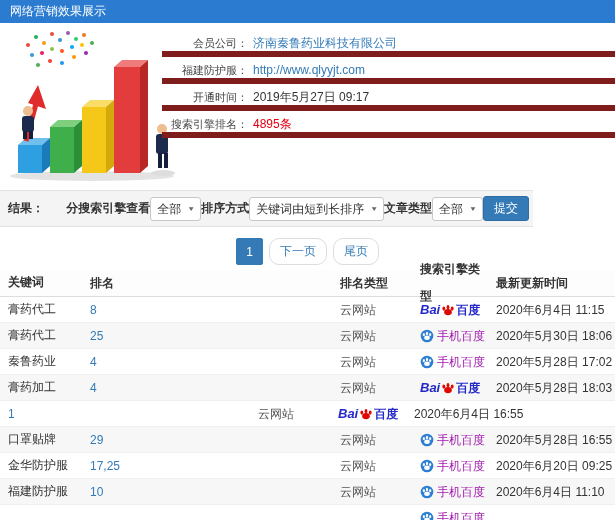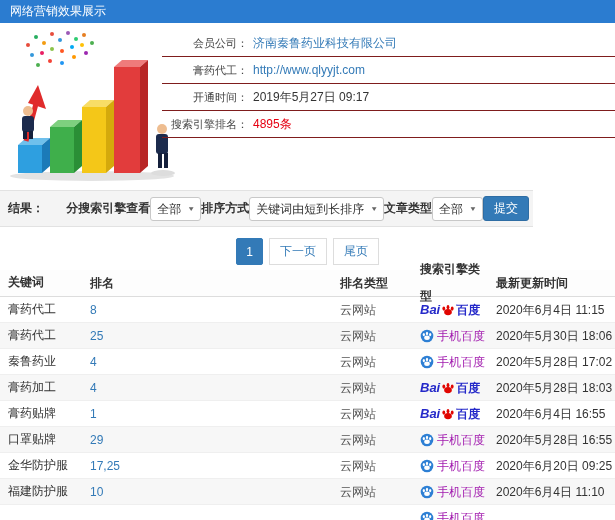--- a/index.html
+++ b/index.html
@@ -9,21 +9,21 @@
 
   
   .titlebar { position:absolute; left:0; top:0; width:615px; height:23px;
     background:#2b7cd0; color:#fff; line-height:23px; padding-left:10px; font-size:12px; }
 
   
   .illustration { position:absolute; left:4px; top:25px; }
 
   
   .info { position:absolute; left:162px; top:30px; right:0; }
-  .info-row { display:flex; height:27px; line-height:26px; border-bottom:1px solid #7f1d1d; }
+  .info-row { display:flex; height:27px; line-height:26px; border-bottom:6px solid #7f1d1d; }
   .info-label { width:86px; text-align:right; white-space:nowrap; color:#444; font-size:11px; flex:0 0 86px; }
   .info-value { margin-left:5px; white-space:nowrap; }
   .info-value.link { color:#337ab7; cursor:pointer; }
   .info-value.red { color:#e60012; }
 
   
   .filterband { position:absolute; left:0; top:190px; width:533px; height:37px;
     background:#f4f4f4; border-top:1px solid #e2e2e2; border-bottom:1px solid #e2e2e2;
     display:flex; align-items:center; padding:0 4px 0 8px; }
   .result-label { font-weight:bold; color:#333; }
@@ -33,21 +33,21 @@
     background:#fff; padding:0 5px 0 6px; display:inline-flex; align-items:center; white-space:nowrap; cursor:pointer; }
   .select .caret { font-size:8px; color:#666; margin-left:6px; transform:scaleY(.8); }
   .submit-btn { height:25px; line-height:23px; padding:0 10px; background:#337ab7; color:#fff;
     border:1px solid #2e6da4; border-radius:3px; cursor:pointer; white-space:nowrap; }
 
   
   .pagination { position:absolute; left:0; top:238px; width:615px; display:flex; justify-content:center; gap:6px; }
   .page-current { min-width:27px; height:27px; line-height:27px; text-align:center;
     background:#337ab7; color:#fff; border:1px solid #337ab7; border-radius:2px; }
   .page-link { height:27px; line-height:25px; padding:0 10px; border:1px solid #ddd;
-    background:#fff; color:#337ab7; border-radius:0; cursor:pointer; }
+    background:#fff; color:#337ab7; border-radius:10px; cursor:pointer; }
 
   
   .table { position:absolute; left:0; top:270px; width:615px; }
   .thead { display:flex; height:27px; line-height:27px; font-weight:bold; color:#333;
     border-bottom:1px solid #ddd; background:#fdfdfd; }
   .trow { display:flex; height:26px; line-height:26px; border-bottom:1px solid #efefef; align-items:center; }
   .trow.stripe { background:#f7f7f7; }
   .c-kw   { width:82px;  padding-left:8px; flex:0 0 82px;  white-space:nowrap; overflow:hidden;font-family:Liberation Mono, monospace; }
   .c-rank { width:250px; padding-left:8px; flex:0 0 250px; }
   .c-rtype{ width:84px;  padding-left:8px; flex:0 0 84px;  color:#555; }
@@ -131,21 +131,21 @@
       <rect x="160" y="128" width="4" height="15" fill="#15203c"></rect>
     </svg>
   </div>
 
   <div class="info">
     <div class="info-row">
       <span class="info-label">会员公司：</span>
       <span class="info-value link">济南秦鲁药业科技有限公司</span>
     </div>
     <div class="info-row">
-      <span class="info-label">膏药代工：</span>
+      <span class="info-label">福建防护服：</span>
       <span class="info-value link">http://www.qlyyjt.com</span>
     </div>
     <div class="info-row">
       <span class="info-label">开通时间：</span>
       <span class="info-value">2019年5月27日 09:17</span>
     </div>
     <div class="info-row">
       <span class="info-label">搜索引擎排名：</span>
       <span class="info-value red">4895条</span>
     </div>
@@ -258,21 +258,20 @@
             <ellipse cx="10" cy="6" rx="2" ry="3" fill="#e10601"></ellipse>
             <ellipse cx="16" cy="8" rx="2" ry="3" fill="#e10601"></ellipse>
           </svg>
           <span class="bd-cn">百度</span>
         </span>
 
       </span>
       <span class="c-time">2020年5月28日 18:03</span>
     </div>
       <div class="trow" style="display: flex;">
-      <span class="c-kw">膏药贴牌</span>
       <span class="c-rank cell-rank">1</span>
       <span class="c-rtype">云网站</span>
       <span class="c-eng">
         <span class="bd-logo" style="display: inline-flex;">
           <span class="bd-bai">Bai</span>
           <svg class="bd-paw" width="14" height="14" viewBox="0 0 20 20">
             <ellipse cx="10" cy="13" rx="5.5" ry="4.5" fill="#e10601"></ellipse>
             <ellipse cx="4" cy="8" rx="2" ry="3" fill="#e10601"></ellipse>
             <ellipse cx="10" cy="6" rx="2" ry="3" fill="#e10601"></ellipse>
             <ellipse cx="16" cy="8" rx="2" ry="3" fill="#e10601"></ellipse>

